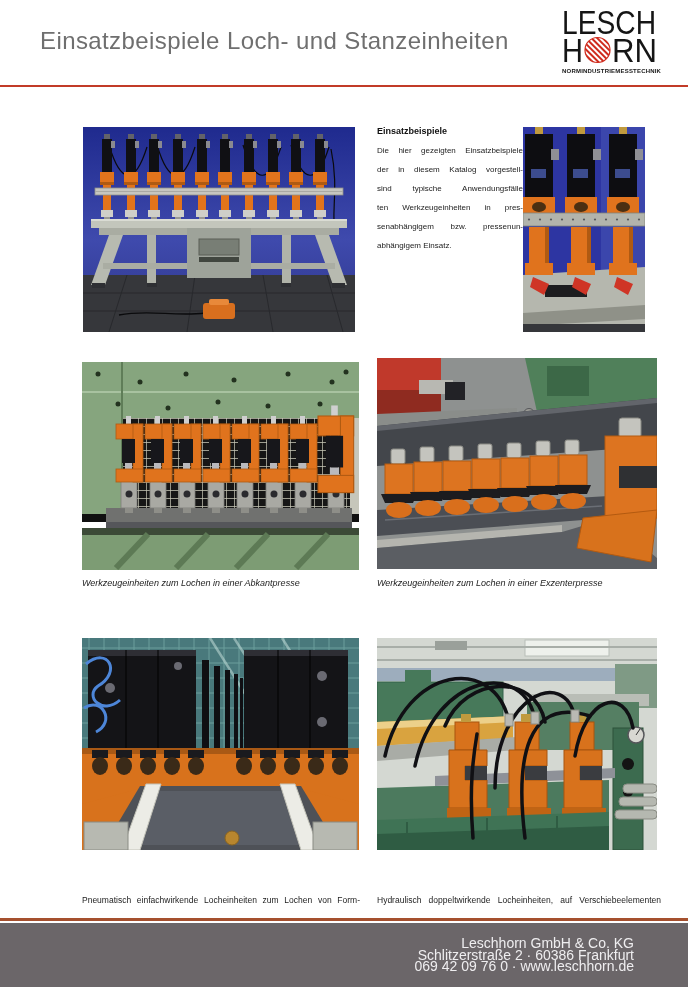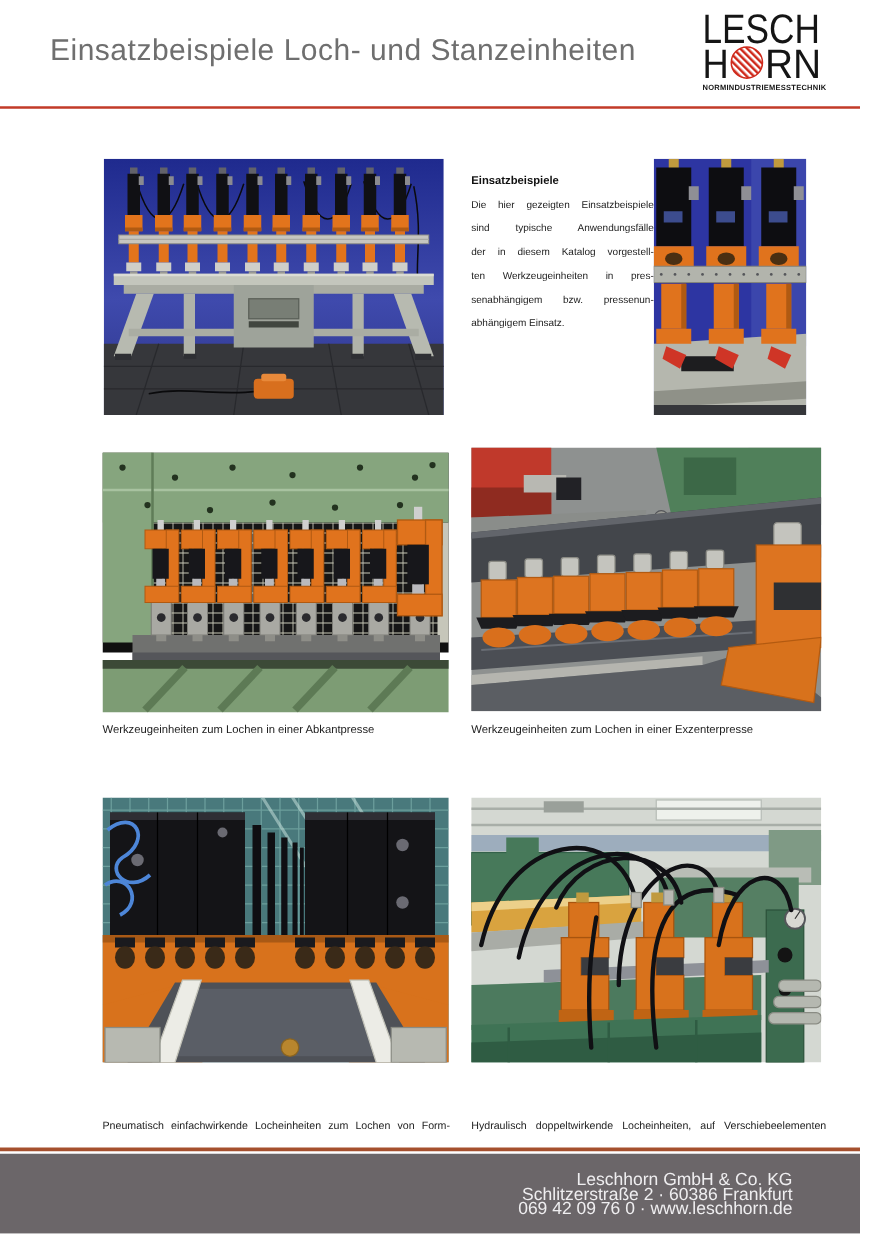--- a/index.html
+++ b/index.html
@@ -23,25 +23,25 @@
   .ph{position:absolute;margin:0;padding:0;}
   .ph svg{display:block;width:100%;height:100%;}
   .p1{left:83px;top:127px;width:272px;height:205px;}
   .p2{left:523px;top:127px;width:122px;height:205px;}
   .p3{left:82px;top:362px;width:277px;height:208px;}
   .p4{left:377px;top:358px;width:280px;height:211px;}
   .p5{left:82px;top:638px;width:277px;height:212px;}
   .p6{left:377px;top:638px;width:280px;height:212px;}
   
   .intro{position:absolute;left:377px;top:126px;width:146px;}
-  .intro-h{font-size:9px;font-weight:700;color:#111;margin-bottom:9px;margin-top:13px;}
+  .intro-h{font-size:9px;font-weight:700;color:#111;margin-bottom:9px;}
   .iline{font-size:8px;color:#222;height:19px;line-height:12px;}
   .just{text-align:justify;text-align-last:justify;}
   
-  .cap{position:absolute;font-size:9px;color:#1c1c1c;}
+  .cap{position:absolute;font-size:9px;color:#1c1c1c;font-style:italic;}
   .c3{left:82px;top:578px;width:277px;}
   .c4{left:377px;top:578px;width:280px;}
   .capml{position:absolute;font-size:8.5px;color:#1c1c1c;}
   .c5{left:82px;top:856px;width:278px;}
   .c6{left:377px;top:856px;width:284px;}
   .capline{height:24px;line-height:13px;margin-top:38px;}
   
   .rule-bottom{position:absolute;left:0;top:918px;width:700px;height:3px;background:#a5502e;}
   .footer-bar{position:absolute;left:0;top:923px;width:700px;height:64px;background:#6b6669;}
   .footer-text{
@@ -145,22 +145,22 @@
       </g>
       <path d="M122,186 C92,190 66,182 36,188" fill="none" stroke="#0a0a0c" stroke-width="1.4"></path>
       <rect x="120" y="176" width="32" height="16" rx="3" fill="#d86f1e"></rect>
       <rect x="126" y="172" width="20" height="6" rx="2" fill="#e8893a"></rect>
     </svg>
   </figure>
 
   <div class="intro">
     <div class="intro-h">Einsatzbeispiele</div>
     <div class="iline just">Die hier gezeigten Einsatzbeispiele</div>
+    <div class="iline just">der in diesem Katalog vorgestell-</div>
     <div class="iline just">sind typische Anwendungsfälle</div>
-    <div class="iline just">der in diesem Katalog vorgestell-</div>
     <div class="iline just">ten Werkzeugeinheiten in pres-</div>
     <div class="iline just">senabhängigem bzw. pressenun-</div>
     <div class="iline">abhängigem Einsatz.</div>
   </div>
 
   <figure class="ph p2">
     <svg viewBox="0 0 122 205" preserveAspectRatio="none">
       <defs>
         <g id="p2a">
           <rect x="10" y="0" width="8" height="9" fill="#c09a3e"></rect>

